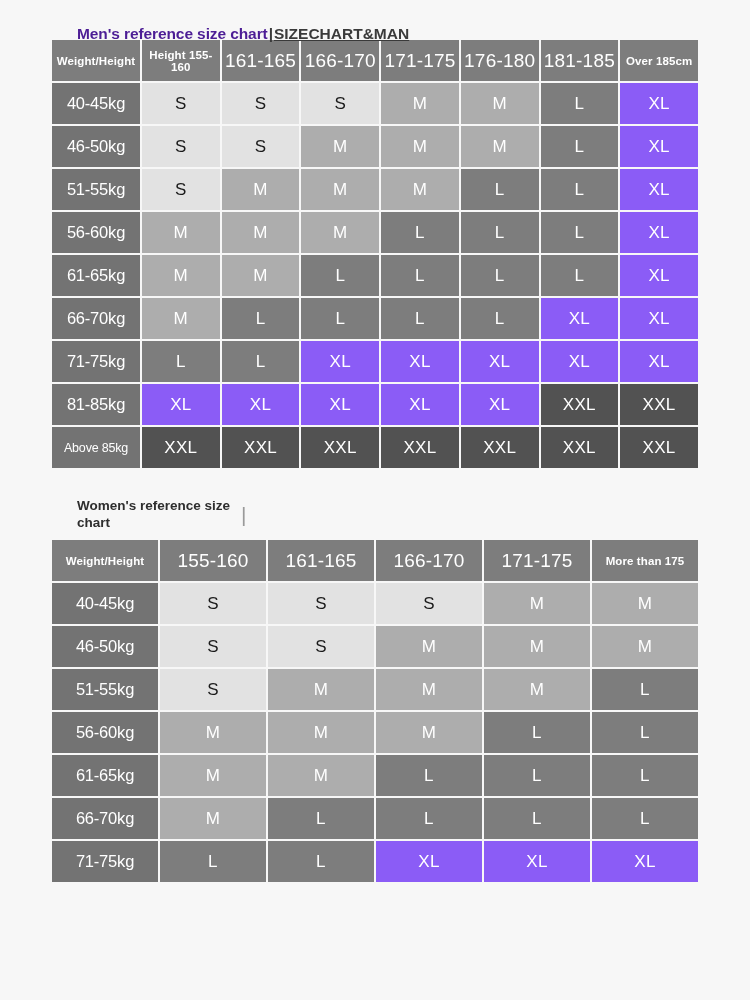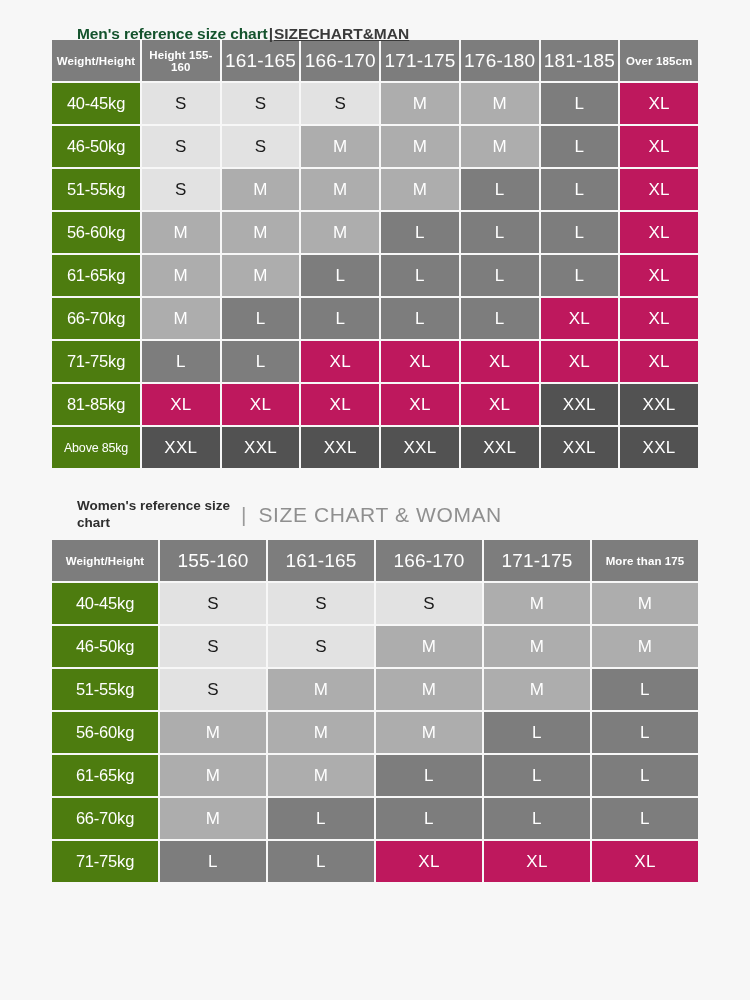--- a/index.html
+++ b/index.html
@@ -27,21 +27,21 @@
     display: flex;
     align-items: baseline;
     padding-top: 25px;
     padding-left: 27px;
     height: 37px;
     box-sizing: border-box;
   }
   .men-heading .zh {
     font-size: 15.5px;
     font-weight: bold;
-    color: #14532d;
+    color: #4c1d95;
     letter-spacing: -0.1px;
     white-space: nowrap;
   }
   .men-heading .sep {
     font-size: 15.5px;
     font-weight: bold;
     color: #3a3a3a;
     padding: 0 1px;
   }
   .men-heading .en {
@@ -107,35 +107,35 @@
     letter-spacing: 0.2px;
   }
   .hdr.small {
     font-size: 11.5px;
     font-weight: bold;
     letter-spacing: 0.1px;
   }
 
   
   .wcell {
-    background: #4d7c0f;
+    background: #737373;
     color: #ffffff;
     font-size: 16.5px;
     letter-spacing: -0.2px;
   }
   .wcell.small {
     font-size: 12.5px;
     font-weight: normal;
   }
 
   
   .sz-S   { background: #e2e2e2; color: #1a1a1a; }
   .sz-M   { background: #adadad; color: #ffffff; }
   .sz-L   { background: #7d7d7d; color: #ffffff; }
-  .sz-XL  { background: #be185d; color: #ffffff; }
+  .sz-XL  { background: #8b5cf6; color: #ffffff; }
   .sz-XXL { background: #525252; color: #ffffff; }
   .szcell { font-size: 17px; letter-spacing: 0.3px; }
 
   .men-table-wrap { margin-top: 1px; }
   .women-table-wrap { margin-top: 0px; }
   .gap { height: 22px; }
 </style>
 </head>
 <body>
 
@@ -254,21 +254,20 @@
           </tr>
         </tbody>
     </table>
   </div>
 
   <div class="gap"></div>
 
   <div class="women-heading">
     <span class="zh">Women's reference size chart</span>
     <span class="sep">|</span>
-    <span class="en">SIZE CHART &amp; WOMAN</span>
   </div>
 
   <div class="women-table-wrap">
     <table class="size-table" id="women-table">
       <thead>
         <tr>
             <th class="hdr small" style="width: 106px;">Weight/Height</th>
             <th class="hdr">155-160</th>
             <th class="hdr">161-165</th>
             <th class="hdr">166-170</th>

